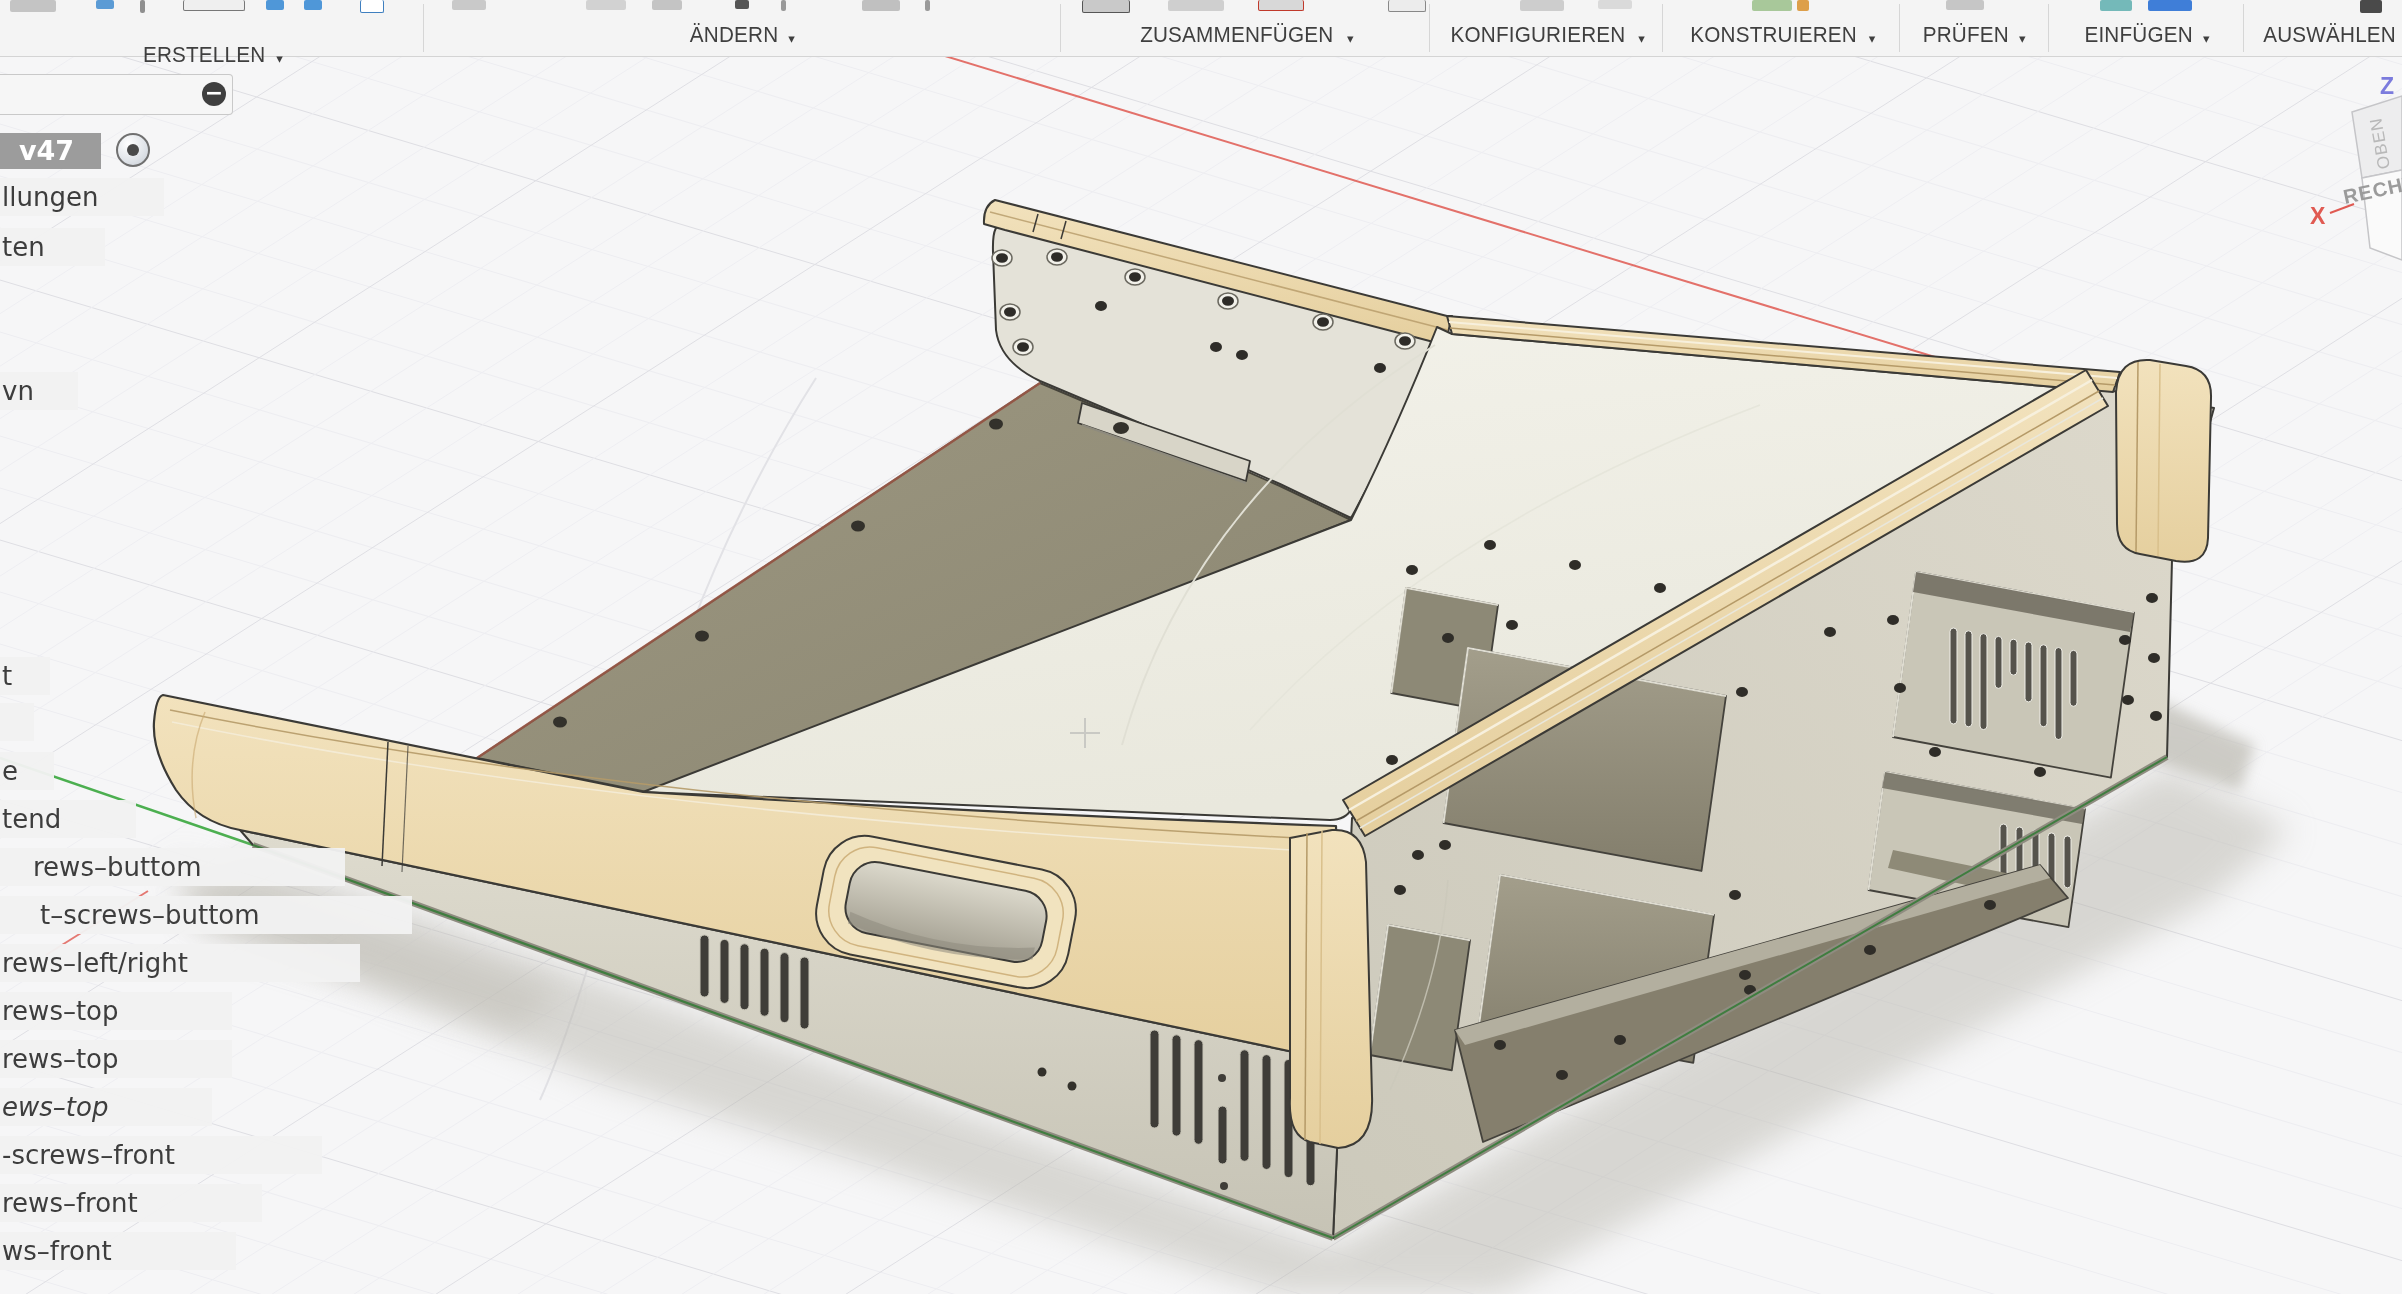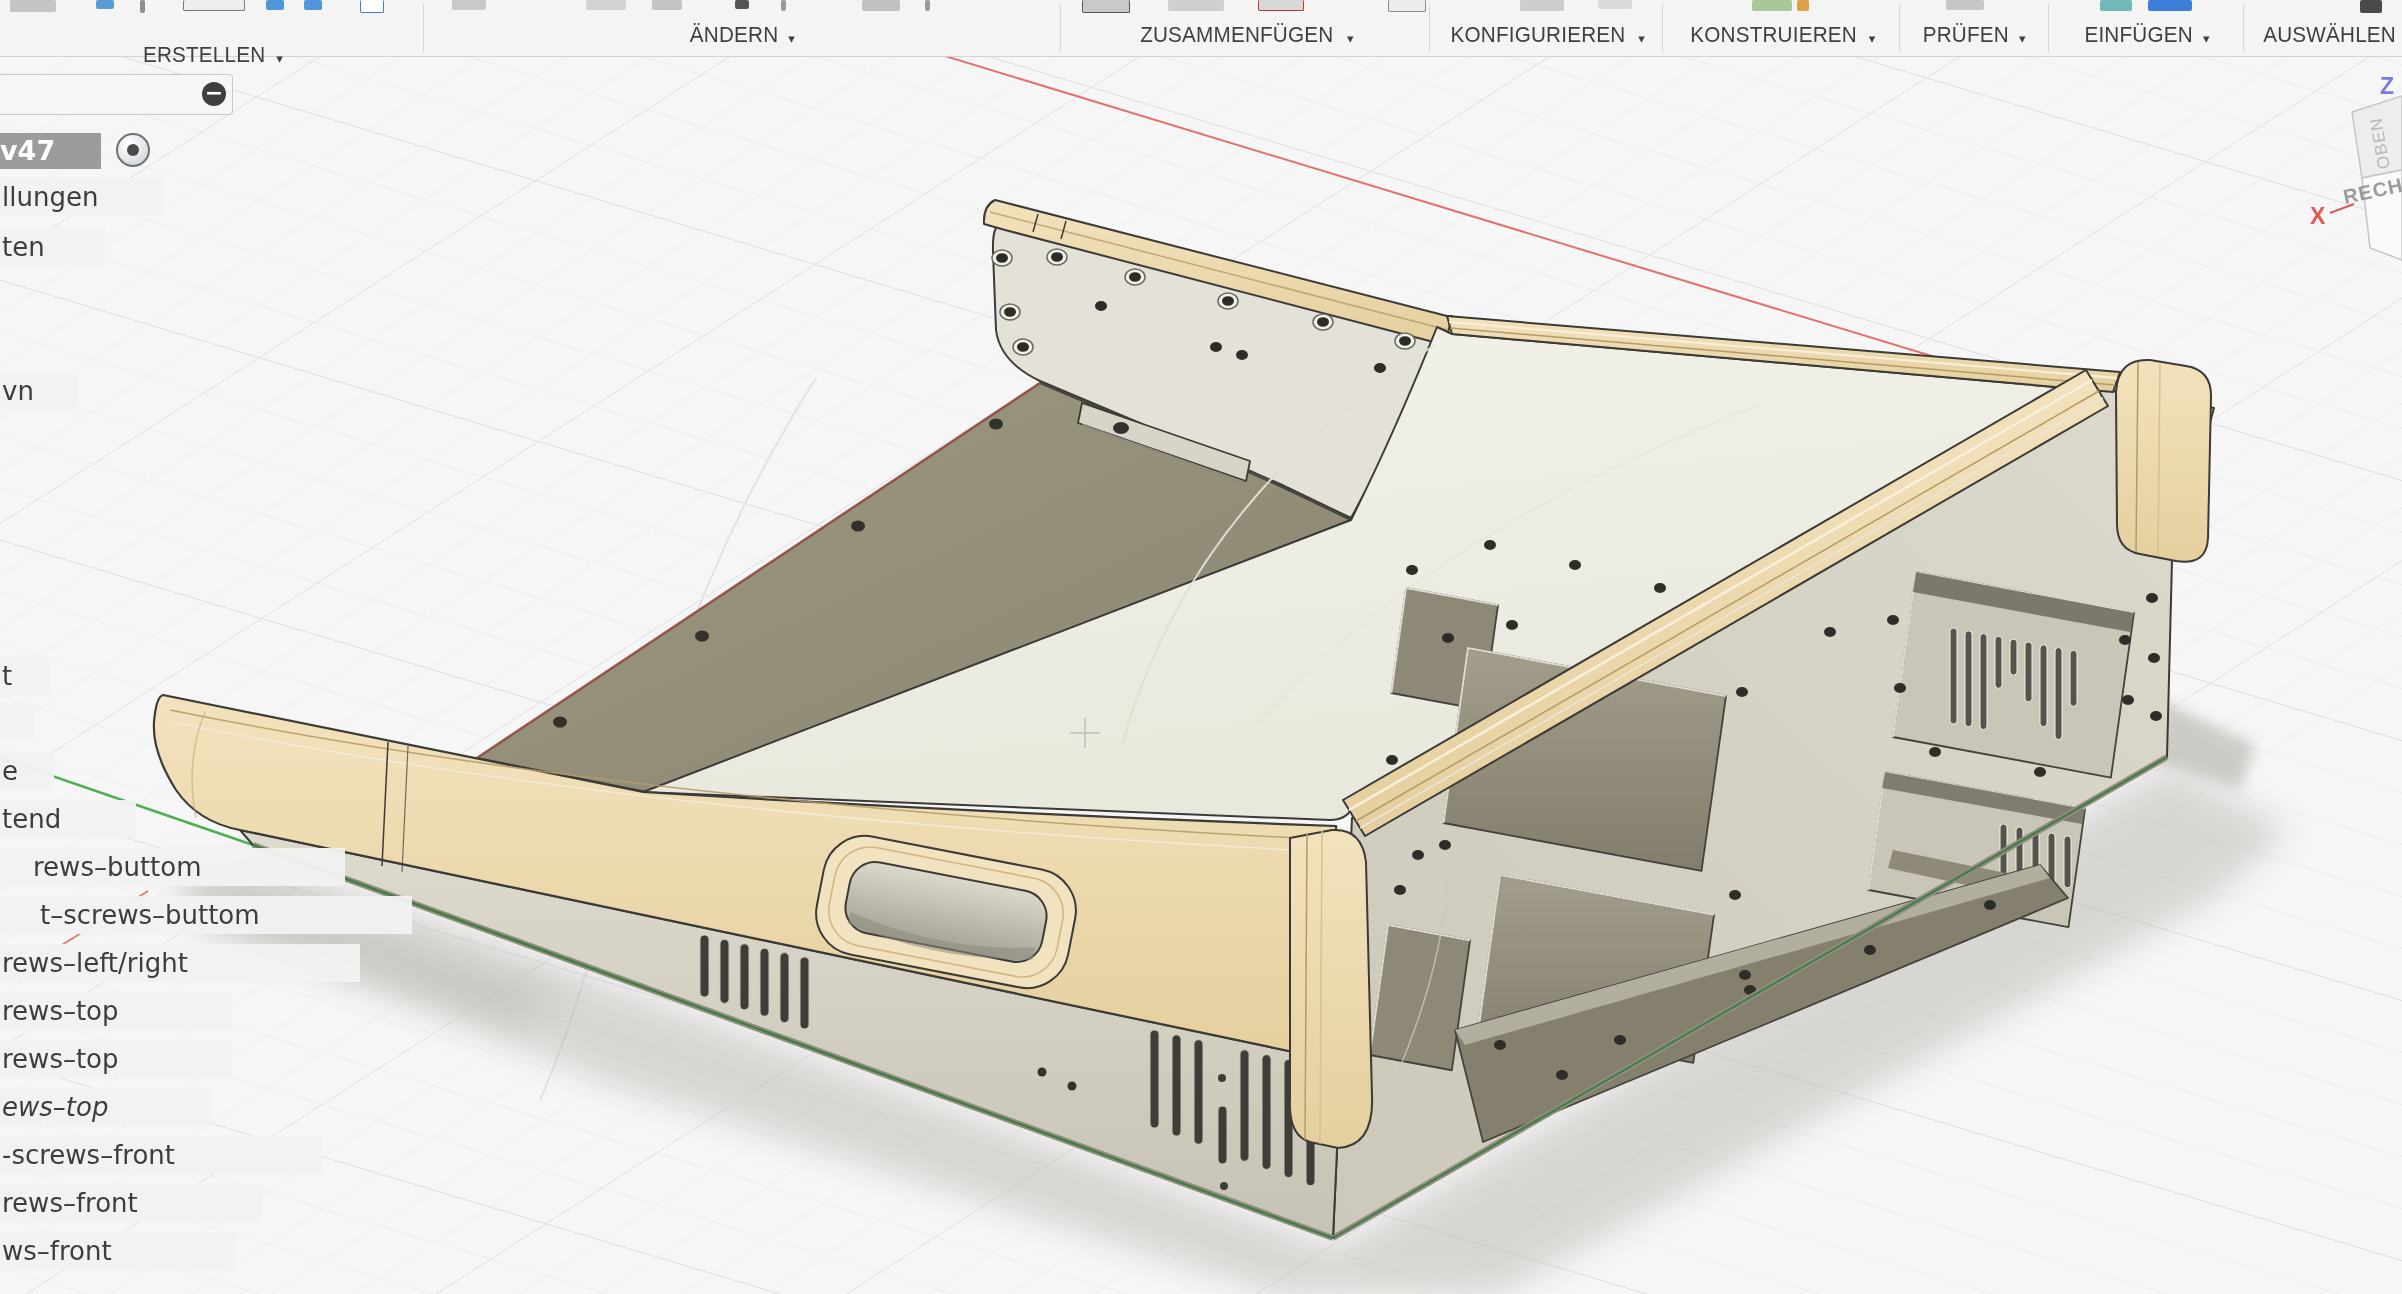--- a/index.html
+++ b/index.html
@@ -18,21 +18,21 @@
   
   .br-box{position:absolute;background:rgba(241,241,241,.96);color:#3d3d3d;
           font-family:"DejaVu Sans",sans-serif;font-size:26px;line-height:38px;
           white-space:nowrap;overflow:hidden;z-index:20;}
   #br-header{left:0;top:74px;width:232px;height:39px;background:#f6f6f6;
              border:1px solid #c9c9c9;border-left:none;border-radius:0 4px 4px 0;}
   #br-collapse{position:absolute;right:6px;top:7px;width:24px;height:24px;border-radius:50%;
                background:#3f3f3f;color:#fff;text-align:center;line-height:22px;
                font-size:22px;font-weight:bold;cursor:pointer;}
   #br-doc{left:0;top:133px;width:101px;height:36px;background:#9c9c9c;color:#fff;
-          font-weight:bold;font-size:27px;line-height:36px;text-align:left;
+          font-weight:bold;font-size:27px;line-height:36px;text-align:center;
           padding-right:8px;box-sizing:border-box;}
   #br-radio{position:absolute;left:116px;top:133px;width:34px;height:34px;z-index:21;cursor:pointer;}
   #br-radio .ring{position:absolute;inset:0;border-radius:50%;
                   background:radial-gradient(circle at 35% 30%,#ffffff,#dfe3e8 60%,#c7ccd4);
                   border:2px solid #707070;box-sizing:border-box;}
   #br-radio .dot{position:absolute;left:11px;top:11px;width:12px;height:12px;
                  border-radius:50%;background:#4a4a4a;}
   .br-row{left:0;height:38px;padding:0 10px 0 2px;cursor:pointer;}
   
   #viewport{position:absolute;left:0;top:0;z-index:1;}

